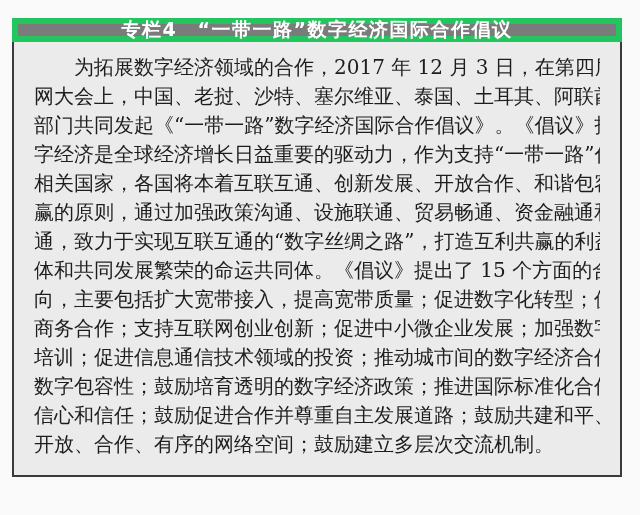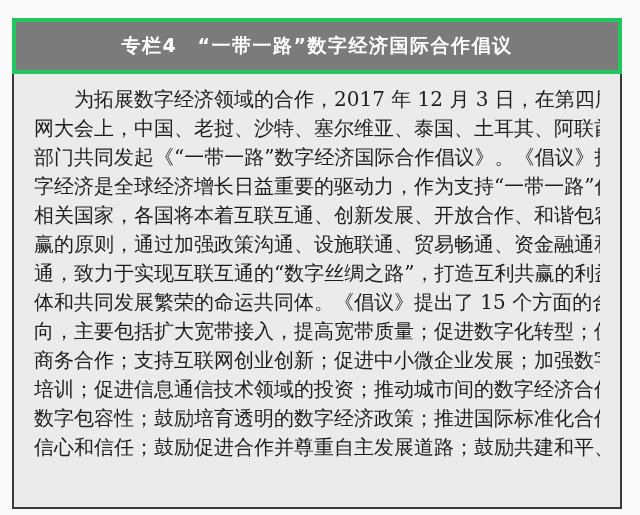--- a/index.html
+++ b/index.html
@@ -16,23 +16,23 @@
   }
   .column-box {
     position: absolute;
     left: 12px;
     top: 18px;
     width: 610px;
     height: 475px;
   }
   .column-header {
     box-sizing: border-box;
-    height: 56px;
+    height: 24px;
     background: #7b7b7b;
-    border: 4px solid #22c55e;
+    border: 6px solid #22c55e;
     display: flex;
     align-items: center;
     justify-content: center;
   }
   .column-title {
     color: #ffffff;
     font-family: "DejaVu Sans", sans-serif;
     font-weight: bold;
     font-size: 19px;
     letter-spacing: 1.5px;
@@ -79,14 +79,15 @@
     <div class="text-line">字经济是全球经济增长日益重要的驱动力，作为支持“一带一路”倡议的</div>
     <div class="text-line">相关国家，各国将本着互联互通、创新发展、开放合作、和谐包容、互利共</div>
     <div class="text-line">赢的原则，通过加强政策沟通、设施联通、贸易畅通、资金融通和民心相</div>
     <div class="text-line">通，致力于实现互联互通的“数字丝绸之路”，打造互利共赢的利益共同</div>
     <div class="text-line">体和共同发展繁荣的命运共同体。《倡议》提出了 15 个方面的合作意</div>
     <div class="text-line">向，主要包括扩大宽带接入，提高宽带质量；促进数字化转型；促进电子</div>
     <div class="text-line">商务合作；支持互联网创业创新；促进中小微企业发展；加强数字化技能</div>
     <div class="text-line">培训；促进信息通信技术领域的投资；推动城市间的数字经济合作；提高</div>
     <div class="text-line">数字包容性；鼓励培育透明的数字经济政策；推进国际标准化合作；增强</div>
     <div class="text-line">信心和信任；鼓励促进合作并尊重自主发展道路；鼓励共建和平、安全、</div>
+    <div class="text-line last">开放、合作、有序的网络空间；鼓励建立多层次交流机制。</div>
   </div>
 </div>
 
 </body></html>

